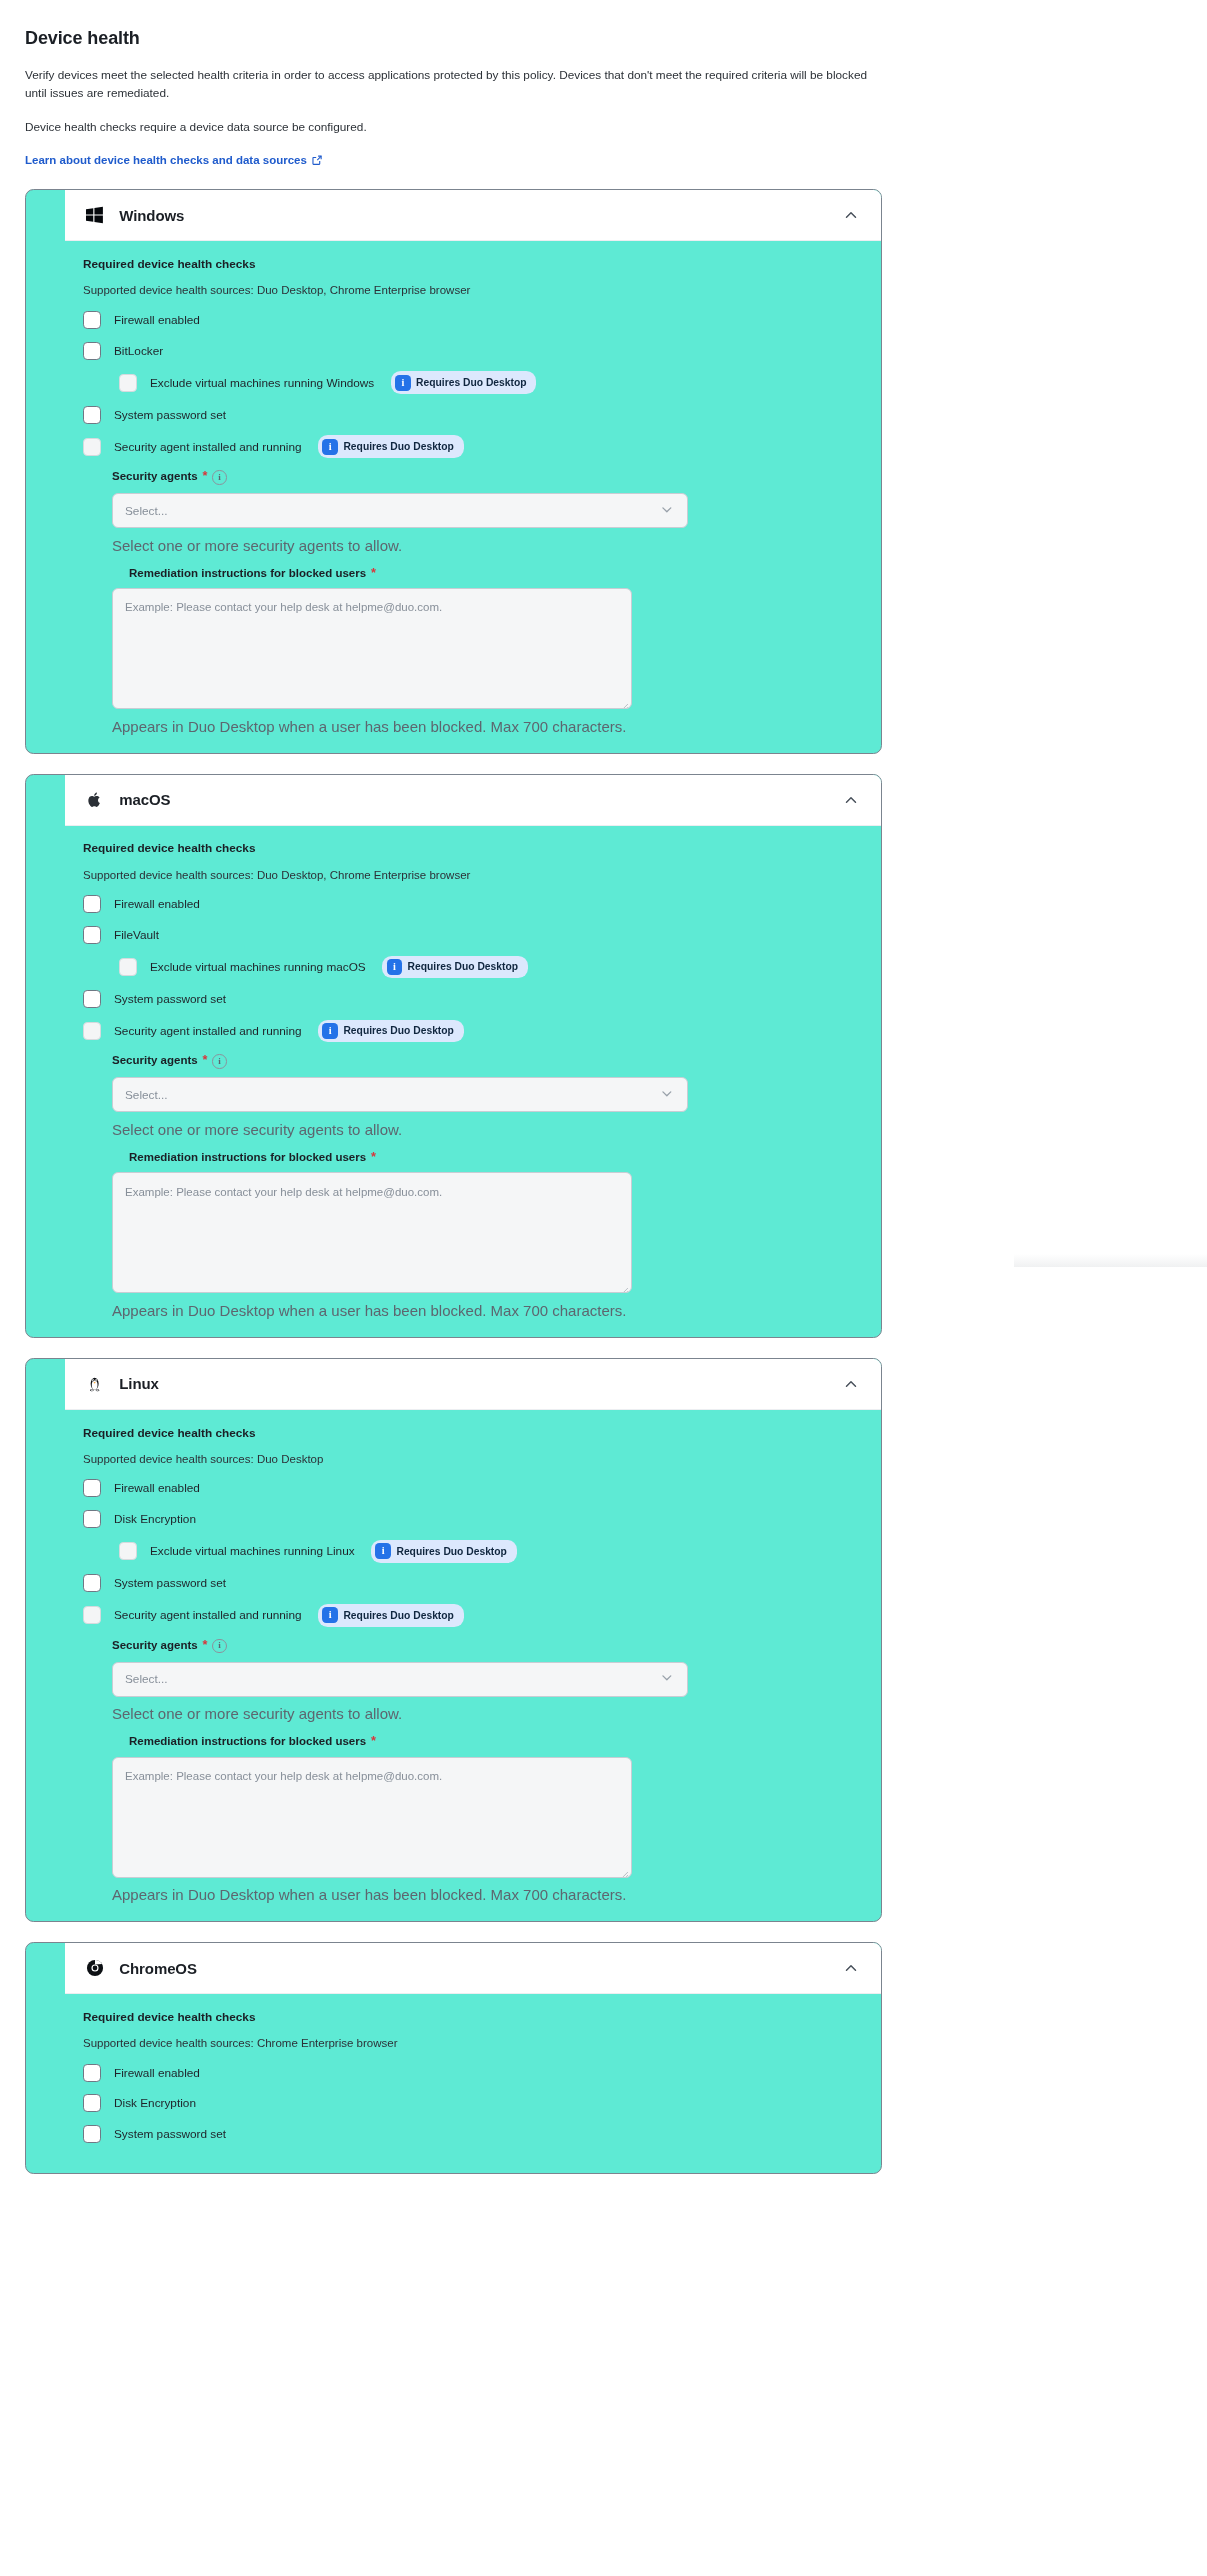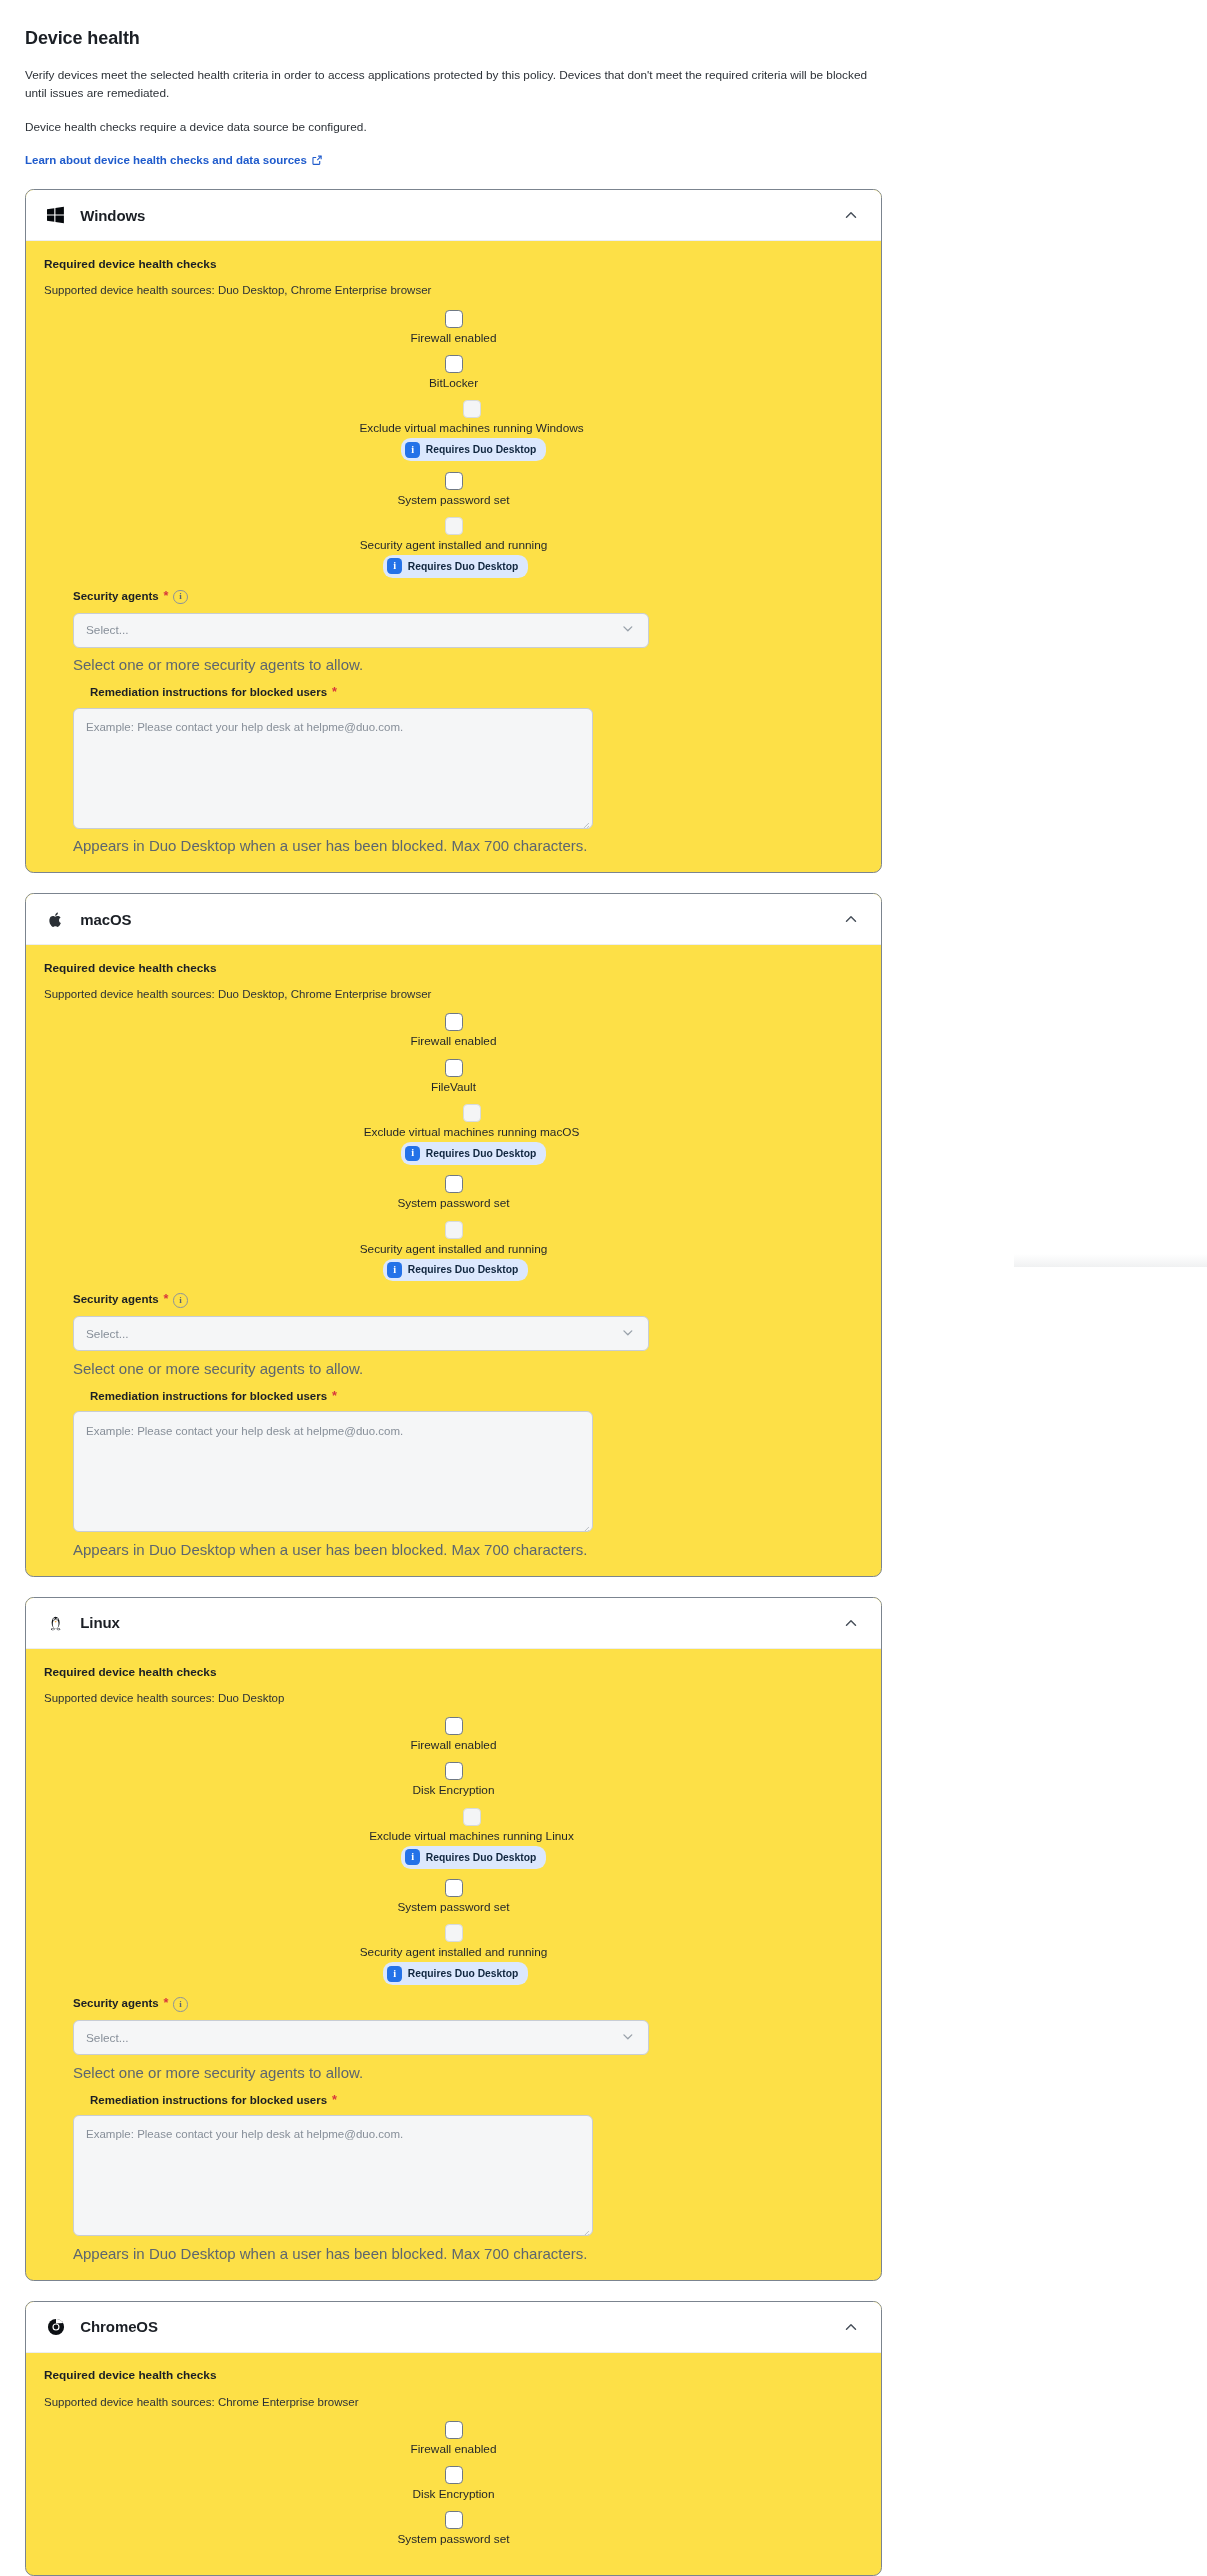--- a/index.html
+++ b/index.html
@@ -50,25 +50,26 @@
   .learn-link .ext {
     display: inline-block;
     width: 10.3px; height: 10.3px;
     position: relative;
     flex: none;
   }
 
   
   .os-card {
     width: 857px;
-    background: #fde047;
+    background: #5eead4;
     border: 1.8px solid #7b848f;
     border-radius: 8.5px;
     margin-bottom: 20px;
     overflow: hidden;
+    padding-left: 39px;
   }
   .card-header {
     height: 51px;
     display: flex;
     align-items: center;
     padding: 0 19.3px 0 18px;
     border-bottom: 1.2px solid #eceef1;
     background: #fff;
     cursor: pointer;
   }
@@ -104,24 +105,23 @@
   .sources-line {
     font-size: 11.5px;
     color: #2c3137;
     margin: 0 0 13.3px 0;
   }
 
   
   .check-row {
     display: flex;
     align-items: center;
-    gap: 3px;
+    gap: 13px;
     margin-bottom: 10.3px;
     min-height: 20.5px;
-    flex-direction: column;
   }
   .check-row.indented { margin-left: 36px; }
 
   .cbox {
     width: 18px; height: 18px;
     border-radius: 4.2px;
     border: 1.8px solid #6e7884;
     background: #ffffff;
     flex: none;
     cursor: pointer;

